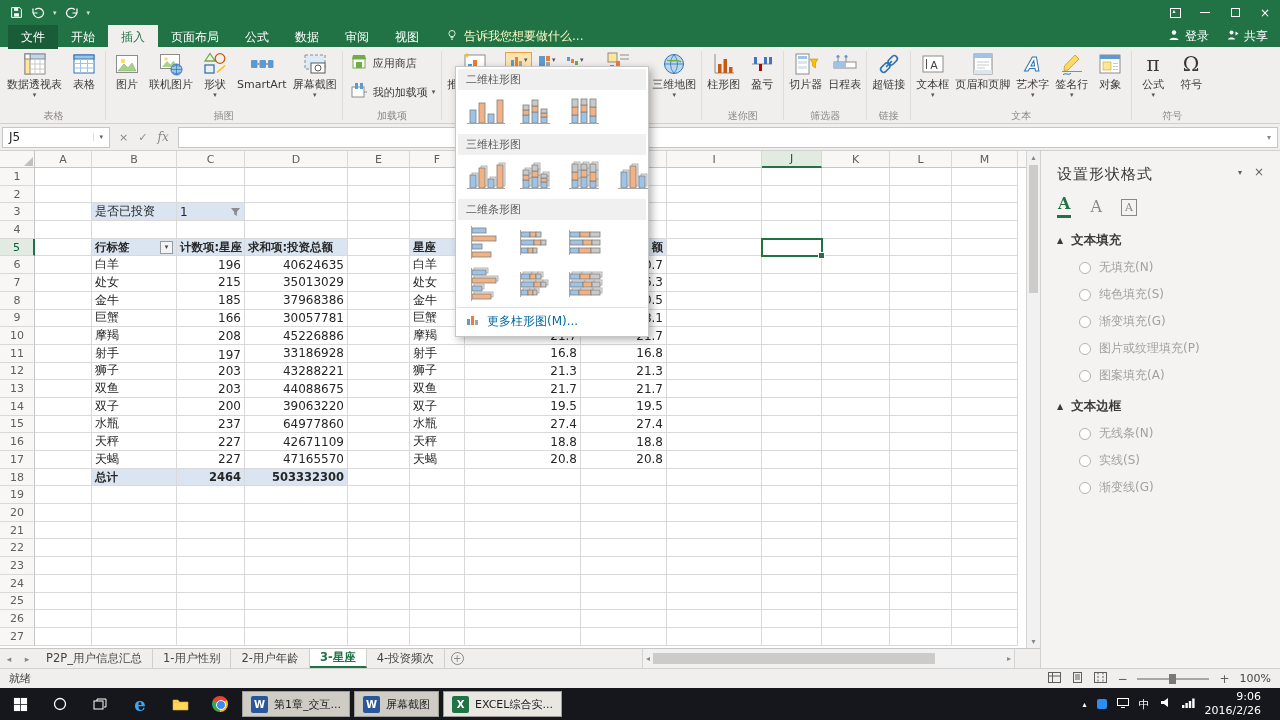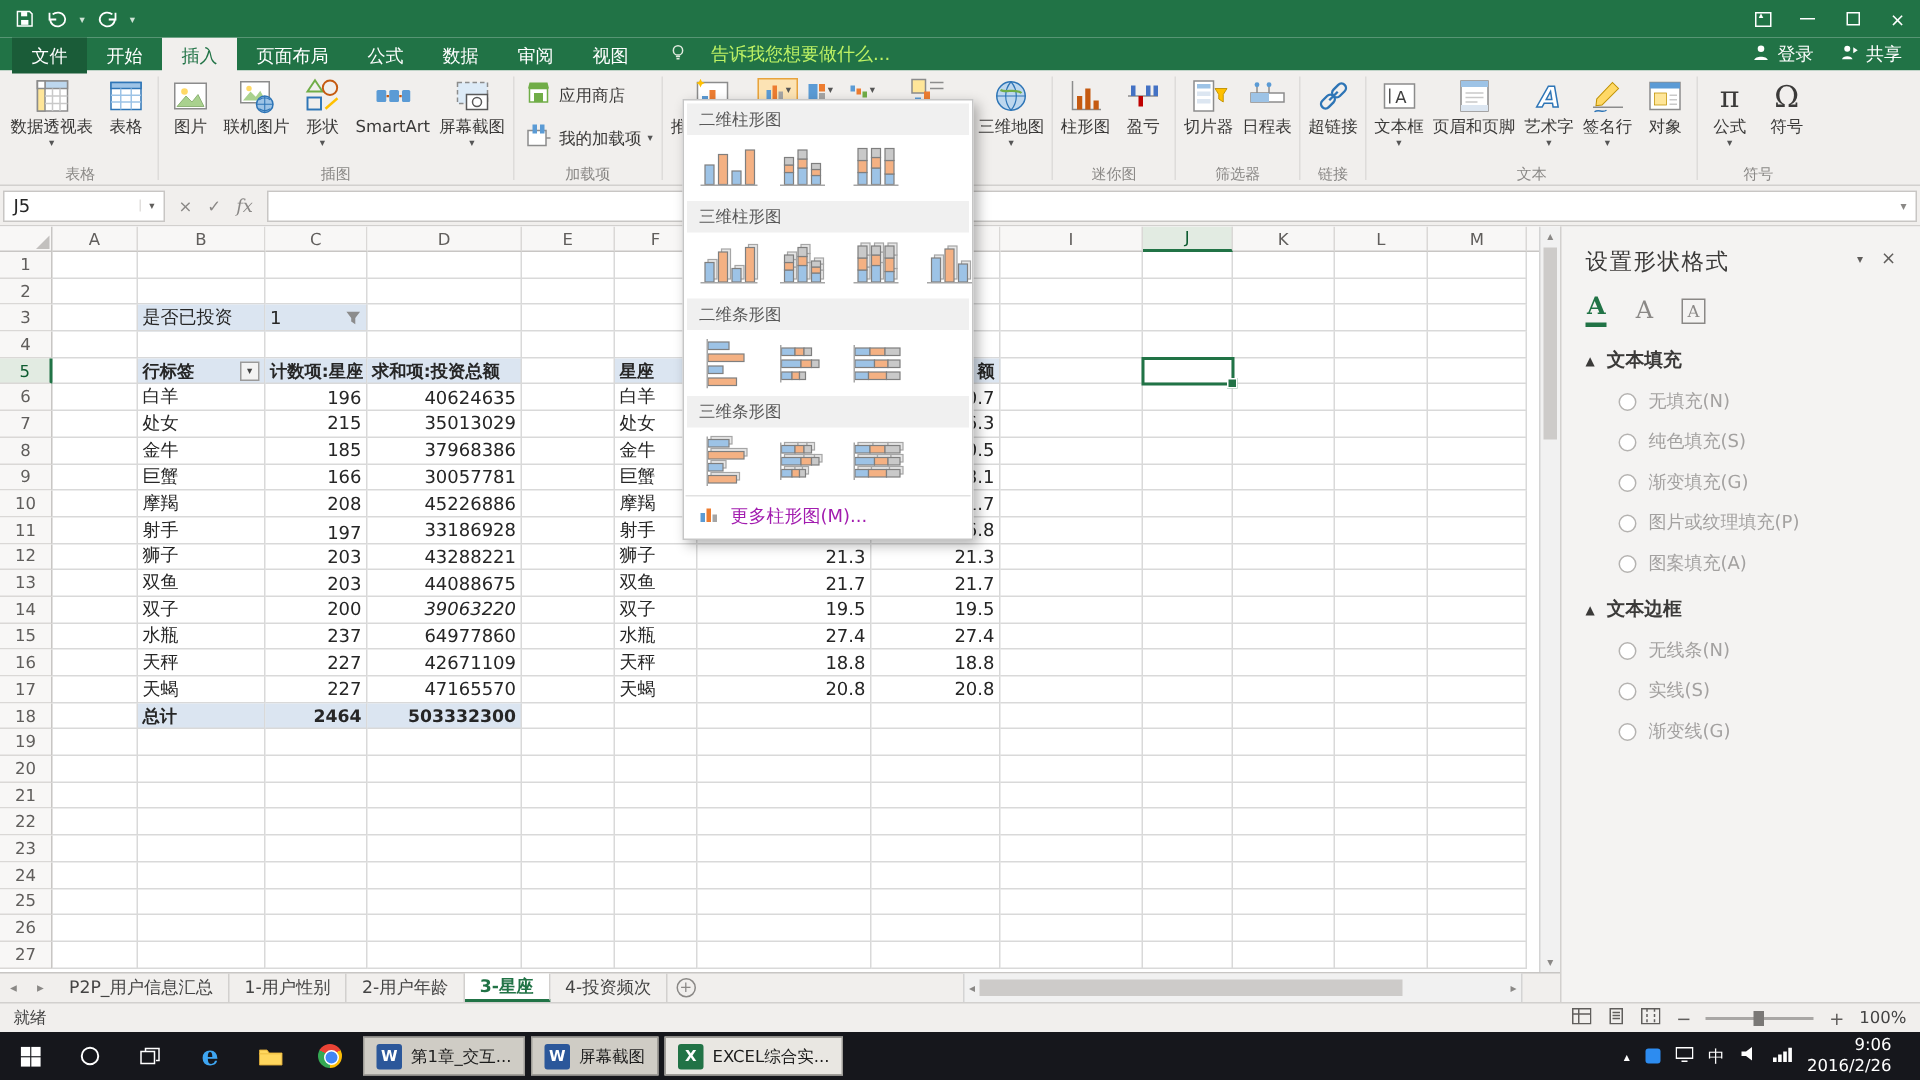--- a/index.html
+++ b/index.html
@@ -17,21 +17,21 @@
 .minbar{width:10px;height:1px;background:#fff;display:inline-block}
 .maxbox{width:9px;height:9px;border:1px solid #fff;display:inline-block}
 .ribopt{width:11px;height:10px;border:1px solid #fff;display:inline-block;position:relative}
 .ribopt:after{content:"▴";position:absolute;left:2px;top:-2px;font-size:6px;color:#fff}
 
 
 .tabrow{height:22px;background:#217346;display:flex;align-items:stretch;color:#fff;padding-left:8px;font-size:12px}
 .rtab{padding:12px 13px;display:flex;align-items:center}
 .rtab.file{background:#1a5c38}
 .rtab.active{background:#f1efed;color:#217346}
-.tellme{display:flex;align-items:center;gap:16px;margin-left:14px;color:#bef264}
+.tellme{display:flex;align-items:center;gap:6px;margin-left:14px;color:#fef9c3}
 .tabrow-right{margin-left:auto;display:flex;align-items:center;gap:18px;padding-right:12px}
 .tr-item{display:flex;align-items:center;gap:5px}
 
 
 .ribbon{height:77px;background:#f1efed;border-bottom:1px solid #d2d0ce;display:flex;align-items:stretch;padding:1px 2px 0;overflow:hidden}
 .rgroup{display:flex;flex-direction:column;padding:0 2px;flex-shrink:0}
 .rg-items{flex:1;display:flex;align-items:stretch}
 .rg-items.stackcol{flex-direction:column;justify-content:center;gap:4px}
 .rg-label{height:15px;display:flex;align-items:center;justify-content:center;font-size:10px;color:#8a8886}
 .rg-sep{width:1px;background:#dedcda;margin:3px 0;flex-shrink:0}
@@ -102,21 +102,21 @@
 .psec-h{display:flex;align-items:center;gap:8px;font-weight:bold;color:#3b3a39;font-size:12.5px}
 .tri{font-size:8px;color:#3b3a39}
 .popt{display:flex;align-items:center;gap:8px;margin:10px 0 0 22px;color:#a3a1a0;font-size:12px}
 .radio{width:12px;height:12px;border-radius:50%;border:1px solid #b5b3b1;background:#fff;flex-shrink:0}
 
 
 #chart-menu{position:absolute;left:455px;top:66px;width:194px;background:#fff;border:1px solid #c6c6c6;box-shadow:3px 3px 8px rgba(0,0,0,.3);z-index:80;padding:1px}
 .cm-h{background:#f0f0f0;margin:1px;padding:3px 8px;font-size:11px;color:#595959}
 .cm-row{display:flex;padding:3px 6px;gap:3px}
 .cm-item{width:46px;height:36px;display:flex;align-items:center;justify-content:center;border:1px solid transparent}
-.cm-more{border-top:1px solid #e1e1e1;margin-top:2px;padding:5px 9px;display:flex;align-items:center;gap:8px;font-size:12px;color:#a21caf}
+.cm-more{border-top:1px solid #e1e1e1;margin-top:2px;padding:5px 9px;display:flex;align-items:center;gap:8px;font-size:12px;color:#0369a1}
 
 
 .statusbar{height:20px;background:#f1efed;border-top:1px solid #d2d0ce;display:flex;align-items:center;padding:0 9px;color:#444;font-size:11px}
 .sb-right{margin-left:auto;display:flex;align-items:center;gap:10px}
 .ztrack{width:72px;height:2px;background:#a9a7a5;position:relative}
 .ztick{position:absolute;left:35px;top:-3px;width:1px;height:8px;background:#a9a7a5}
 .zthumb{position:absolute;left:32px;top:-4px;width:7px;height:10px;background:#7a7876}
 .zpm{color:#605e5c;font-size:12px}
 
 
@@ -968,21 +968,21 @@
           </div>
           <div class="grow">
             <div class="rhdr">14</div>
             <div class="cell" style="width: 57px;"></div>
             <div class="cell" style="width: 85px;">
               <span>双子</span>
             </div>
             <div class="cell num" style="width: 68px;">
               <span>200</span>
             </div>
-            <div class="cell num" style="width: 103px; font-style: italic;">
+            <div class="cell num" style="width: 103px;">
               <span>39063220</span>
             </div>
             <div class="cell" style="width: 62px;"></div>
             <div class="cell" style="width: 55px;">
               <span>双子</span>
             </div>
             <div class="cell num" style="width: 116px;">
               <span>19.5</span>
             </div>
             <div class="cell num" style="width: 86px;">
@@ -1581,21 +1581,20 @@
           <rect x="8" y="15" width="13" height="5" fill="#9dc3e6" stroke="#7f7f7f" stroke-width="0.8"></rect>
           <rect x="21" y="15" width="9" height="5" fill="#f4b183" stroke="#7f7f7f" stroke-width="0.8"></rect>
           <rect x="30" y="15" width="8" height="5" fill="#c9c9c9" stroke="#7f7f7f" stroke-width="0.8"></rect>
           <rect x="8" y="23" width="9" height="5" fill="#9dc3e6" stroke="#7f7f7f" stroke-width="0.8"></rect>
           <rect x="17" y="23" width="12" height="5" fill="#f4b183" stroke="#7f7f7f" stroke-width="0.8"></rect>
           <rect x="29" y="23" width="9" height="5" fill="#c9c9c9" stroke="#7f7f7f" stroke-width="0.8"></rect>
           <line x1="7.5" y1="5" x2="7.5" y2="30" stroke="#a6a6a6"></line>
         </svg>
       </div>
     </div>
-    <div class="cm-h">三维条形图</div>
     <div class="cm-row">
       <div class="cm-item">
         <svg width="44" height="34" viewBox="0 0 44 34">
           <rect x="10" y="1" width="14" height="5" fill="#e7e7e7" stroke="#a6a6a6" stroke-width="0.8"></rect>
           <rect x="8" y="3" width="14" height="5" fill="#9dc3e6" stroke="#7f7f7f" stroke-width="0.8"></rect>
           <rect x="10" y="9" width="24" height="5" fill="#e7e7e7" stroke="#a6a6a6" stroke-width="0.8"></rect>
           <rect x="8" y="11" width="24" height="5" fill="#f4b183" stroke="#7f7f7f" stroke-width="0.8"></rect>
           <rect x="10" y="17" width="10" height="5" fill="#e7e7e7" stroke="#a6a6a6" stroke-width="0.8"></rect>
           <rect x="8" y="19" width="10" height="5" fill="#9dc3e6" stroke="#7f7f7f" stroke-width="0.8"></rect>
           <rect x="10" y="25" width="19" height="5" fill="#e7e7e7" stroke="#a6a6a6" stroke-width="0.8"></rect>

